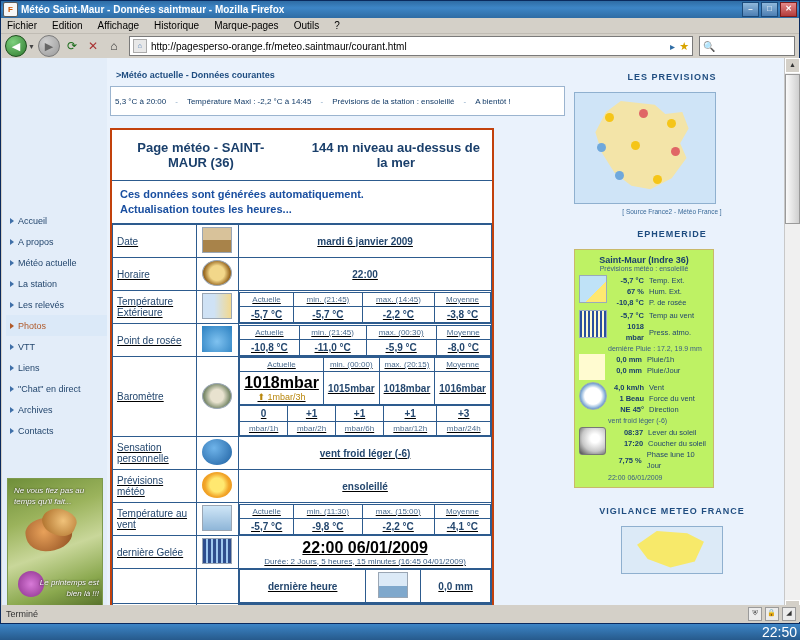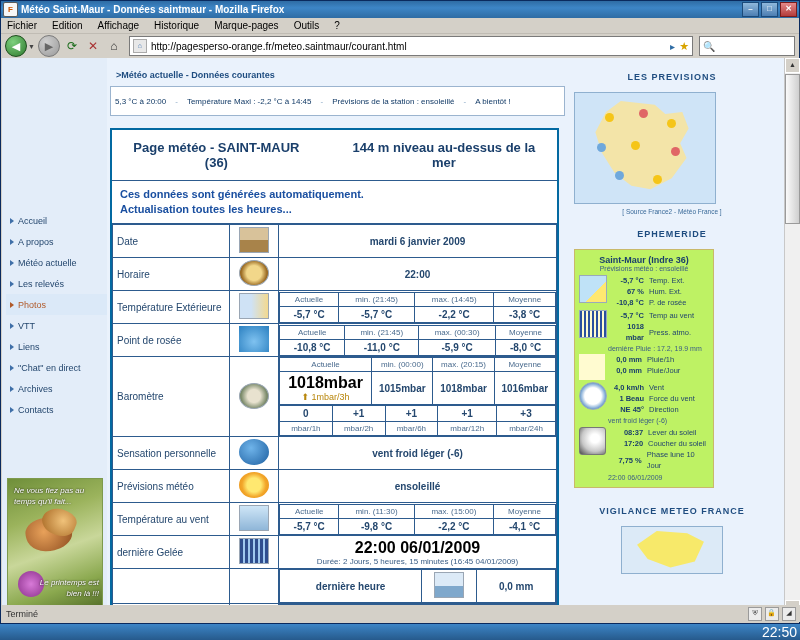--- a/index.html
+++ b/index.html
@@ -149,35 +149,35 @@
     padding:0 4px;gap:9px;overflow:hidden;
   }
   #ticker .tk-tab{
     position:absolute;right:3px;top:-9px;font-size:7px;color:#8a8a8a;background:#e9e9e9;
     border:1px solid #c0c0c0;padding:0 3px;
   }
   #ticker .sep{color:#8aa8c6;}
 
   
   #wtable{
-    margin-top:12px;background:#fff;border:2px solid #0369a1;
-    width:449px;box-sizing:border-box;
+    margin-top:12px;background:#fff;border:2px solid #c2410c;
+    width:384px;box-sizing:border-box;
   }
   #wtable .wt-head{
     border-bottom:1px solid #2d5b8e;padding:10px 8px;text-align:center;
   }
   #wtable .wt-head .title{
     font-size:13px;font-weight:bold;color:#1a3f6b;
     display:flex;justify-content:center;gap:26px;
   }
   #wtable .wt-sub{
     border-bottom:1px solid #2d5b8e;padding:6px 8px;text-align:left;
     color:#1a4fa0;font-weight:bold;font-size:11px;line-height:15px;
   }
-  table.grid{border-collapse:collapse;width:100%;}
+  table.grid{border-collapse:collapse;width:100%;text-decoration:underline;}
   table.grid td{
     border:1px solid #2d5b8e;font-size:10px;color:#24476e;
     padding:2px 4px;vertical-align:middle;
   }
   td.lbl{width:108px;font-size:9.5px;color:#1a3f6b;}
   td.icon{width:40px;text-align:center;}
   .ic{
     width:30px;height:26px;display:inline-block;border:1px solid #9aa6b4;
     box-sizing:border-box;
   }
@@ -320,20 +320,24 @@
           <div class="navitem">
             <span class="navbullet"></span>
             <span>A propos</span>
           </div>
           <div class="navitem">
             <span class="navbullet"></span>
             <span>Météo actuelle</span>
           </div>
           <div class="navitem">
             <span class="navbullet"></span>
+            <span>La station</span>
+          </div>
+          <div class="navitem">
+            <span class="navbullet"></span>
             <span>Les relevés</span>
           </div>
           <div class="navitem active">
             <span class="navbullet"></span>
             <span>Photos</span>
           </div>
           <div class="navitem">
             <span class="navbullet"></span>
             <span>VTT</span>
           </div>

